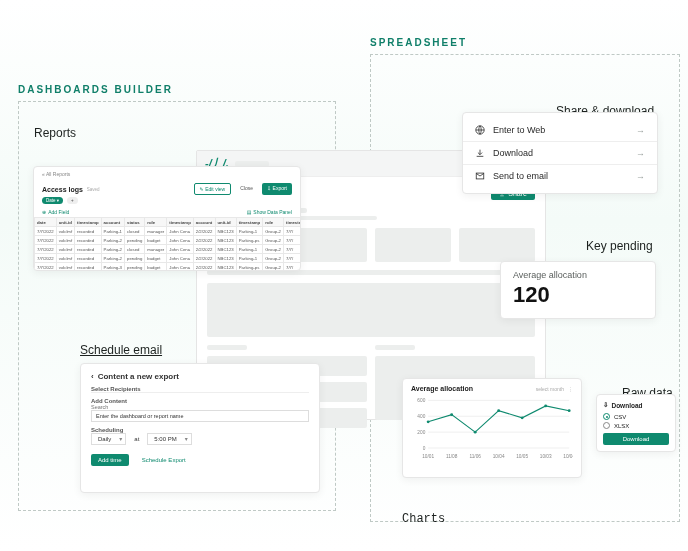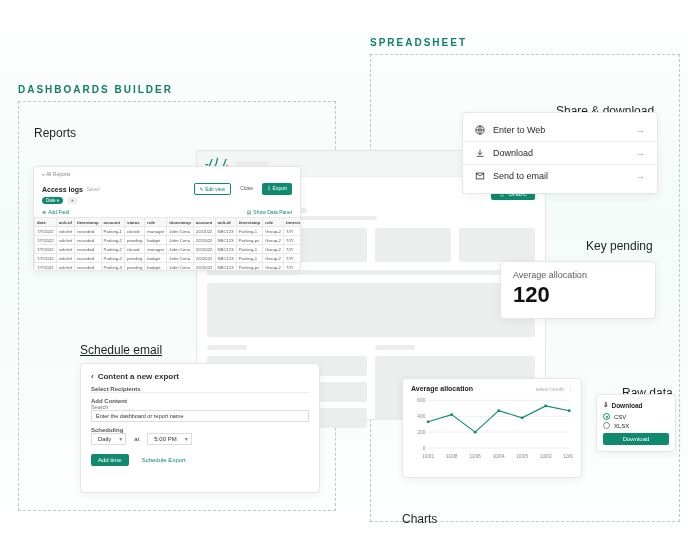--- a/index.html
+++ b/index.html
@@ -165,21 +165,21 @@
 <div class="dashed-box" style="left:18px; top:101px; width:318px; height:410px;"></div>
 <div class="dashed-box" style="left:370px; top:54px; width:310px; height:468px;"></div>
 
 <div class="section-title" style="left:18px; top:84px;">DASHBOARDS BUILDER</div>
 <div class="section-title" style="left:370px; top:37px;">SPREADSHEET</div>
 
 <div class="label" style="left:34px; top:126px;">Reports</div>
 <div class="label" style="left:556px; top:104px;">Share &amp; download</div>
 <div class="label" style="left:586px; top:239px;">Key pending</div>
 <div class="label" style="left:80px; top:343px;text-decoration:underline;">Schedule email</div>
-<div class="label" style="left:402px; top:512px;">Charts</div>
+<div class="label" style="left:402px; top:512px;font-family:Liberation Mono, monospace;">Charts</div>
 <div class="label" style="left:622px; top:373px;margin-top:13px;">Raw data</div>
 
 <div class="dash-mock">
   <div class="dash-top">
     <span class="dash-logo">-/丿/.</span>
     <div class="skel" style="width:34px;height:6px;"></div>
   </div>
   <div class="dash-body">
     <div class="dash-header-row">
       <div style="display:flex; align-items:center; gap:4px;">

